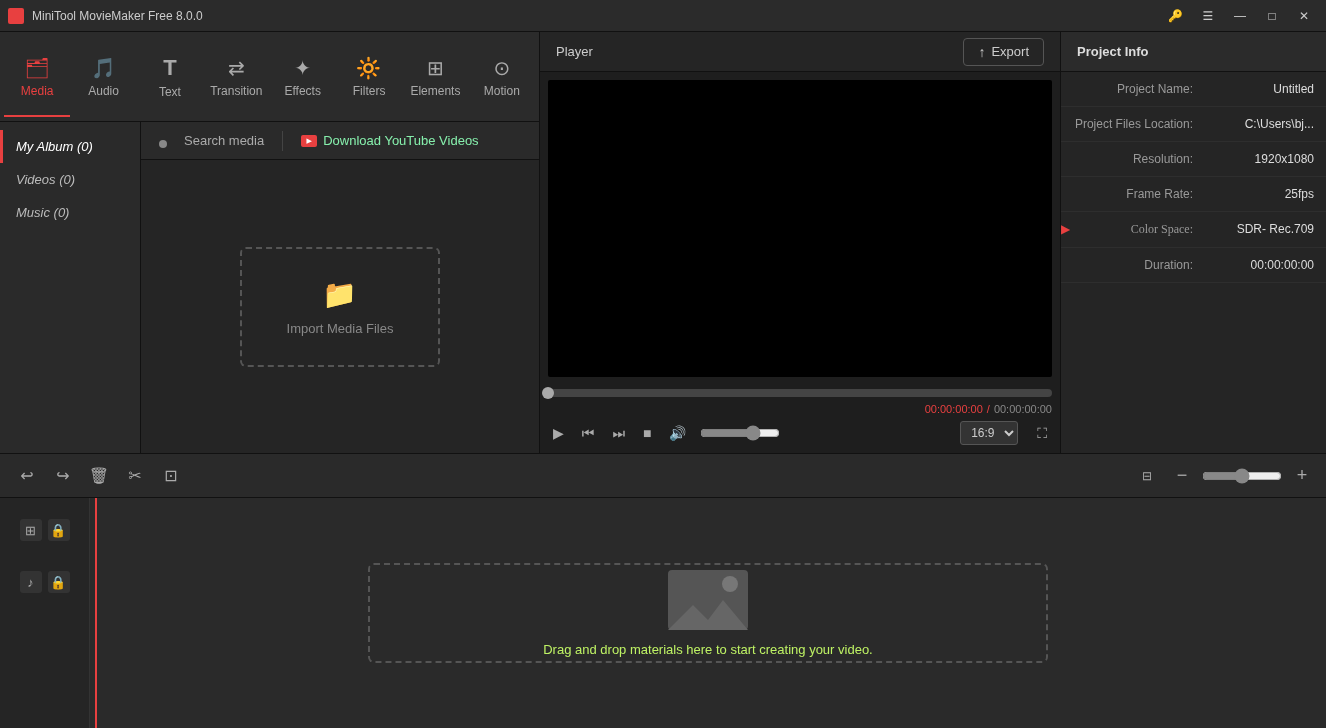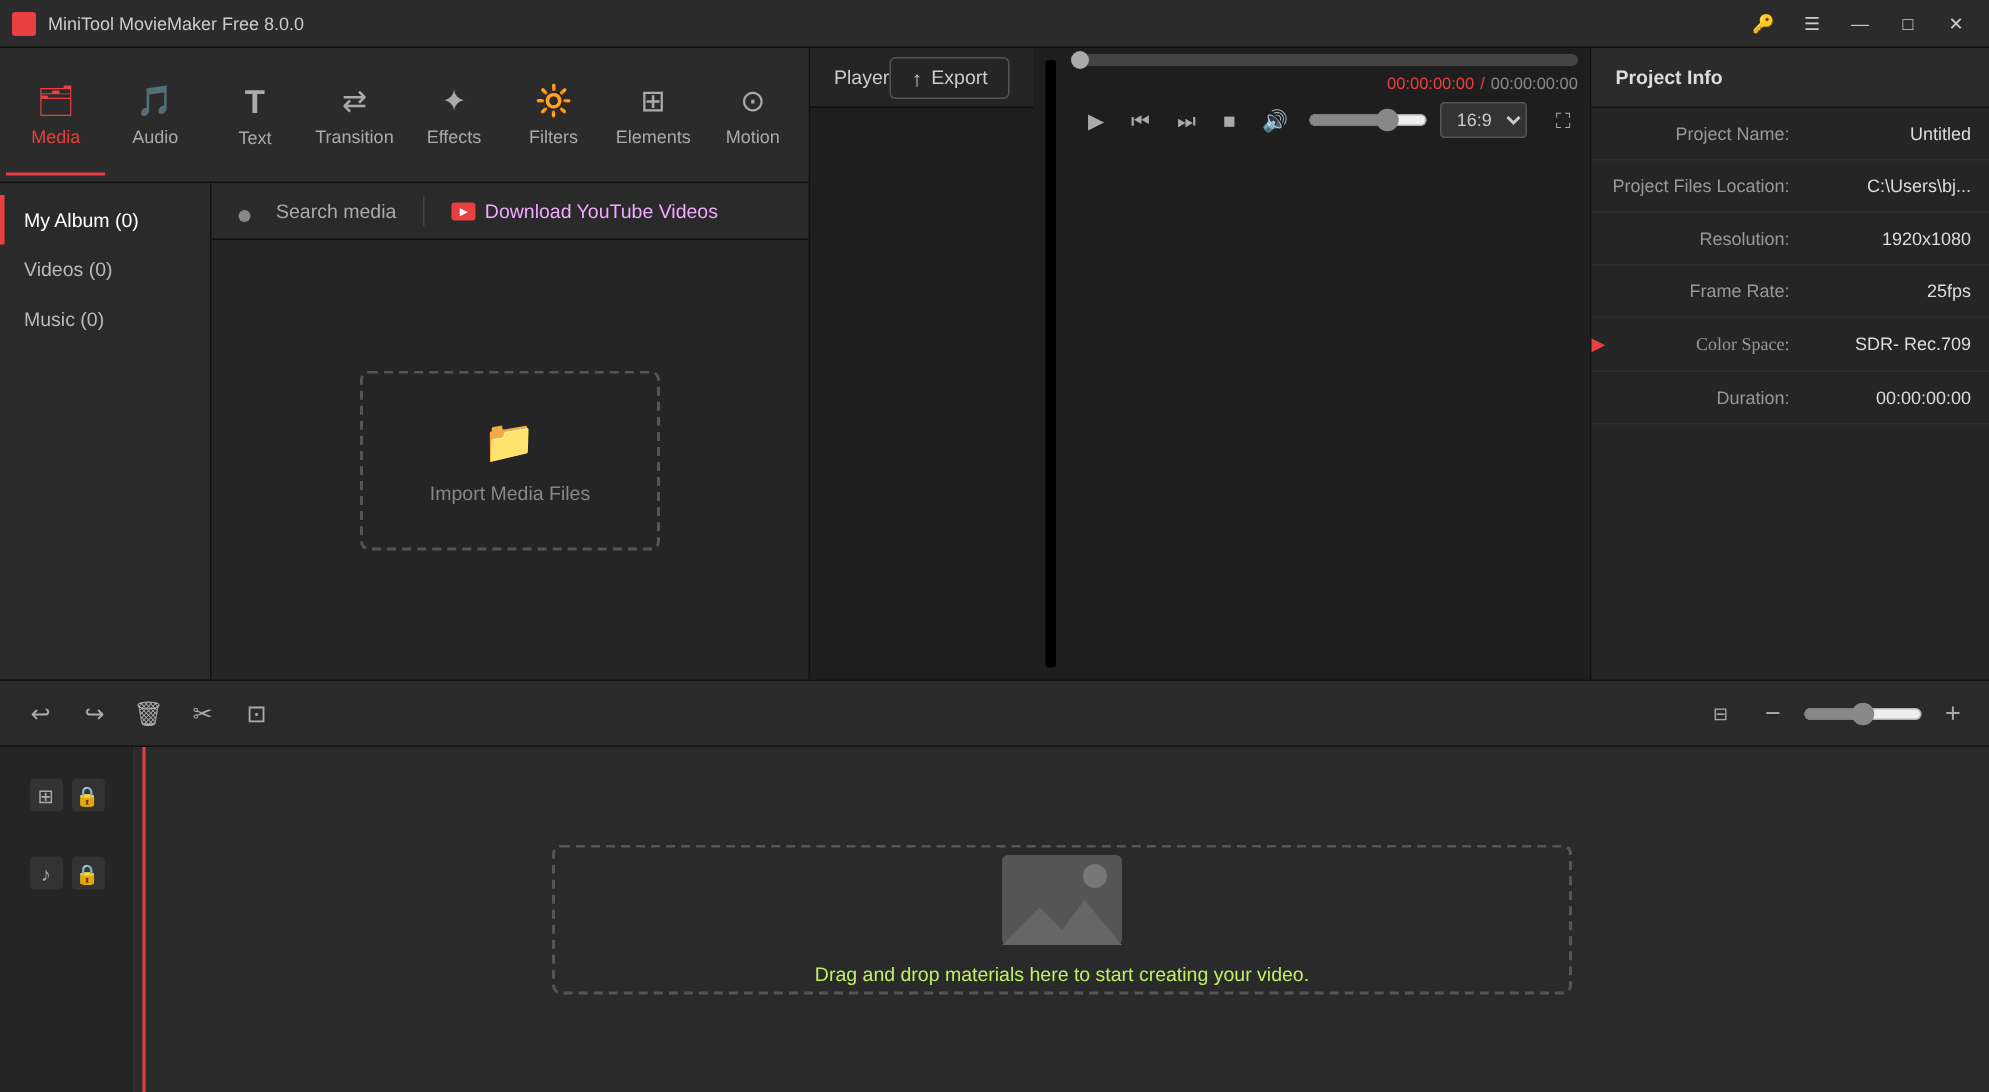--- a/index.html
+++ b/index.html
@@ -73,20 +73,21 @@
     
     #media-panel { display: flex; flex: 1; overflow: hidden; }
 
     
     #sidebar {
       width: 141px;
       background: #2a2a2a;
       border-right: 1px solid #111;
       padding: 8px 0;
       flex-shrink: 0;
+      font-style: italic;
     }
     .sidebar-item {
       padding: 9px 16px;
       cursor: pointer;
       color: #bbb;
       font-size: 13px;
       display: flex;
       align-items: center;
       gap: 6px;
     }
@@ -117,21 +118,21 @@
       display: flex;
       align-items: flex-end;
       gap: 17px;
       padding: 4px 10px;
       color: #aaa;
       cursor: pointer;
       border-radius: 3px;
     }
     .search-btn .dot { width: 8px; height: 8px; border-radius: 50%; background: #888; flex-shrink: 0; }
     .divider-v { width: 1px; height: 20px; background: #444; }
-    .yt-btn { display: flex; align-items: center; gap: 6px; padding: 4px 10px; color: #f0abfc; cursor: pointer; border-radius: 3px; }
+    .yt-btn { display: flex; align-items: center; gap: 6px; padding: 4px 10px; color: #86efac; cursor: pointer; border-radius: 3px; }
     .yt-icon { width: 16px; height: 12px; background: #e84040; border-radius: 2px; display: flex; align-items: center; justify-content: center; flex-shrink: 0; }
     .yt-icon::after { content: '▶'; color: #fff; font-size: 7px; }
 
     #media-drop-area {
       flex: 1;
       display: flex;
       align-items: center;
       justify-content: center;
     }
     .import-box {
@@ -146,21 +147,21 @@
       gap: 10px;
       cursor: pointer;
       color: #888;
     }
     .folder-icon { font-size: 28px; color: #888; }
 
     
     #center-panel {
       flex: 1;
       display: flex;
-      flex-direction: row;
+      flex-direction: column;
       background: #1e1e1e;
       border-right: 1px solid #111;
     }
     #player-header {
       display: flex;
       align-items: center;
       justify-content: space-between;
       height: 40px;
       padding: 0 16px;
       background: #252525;

